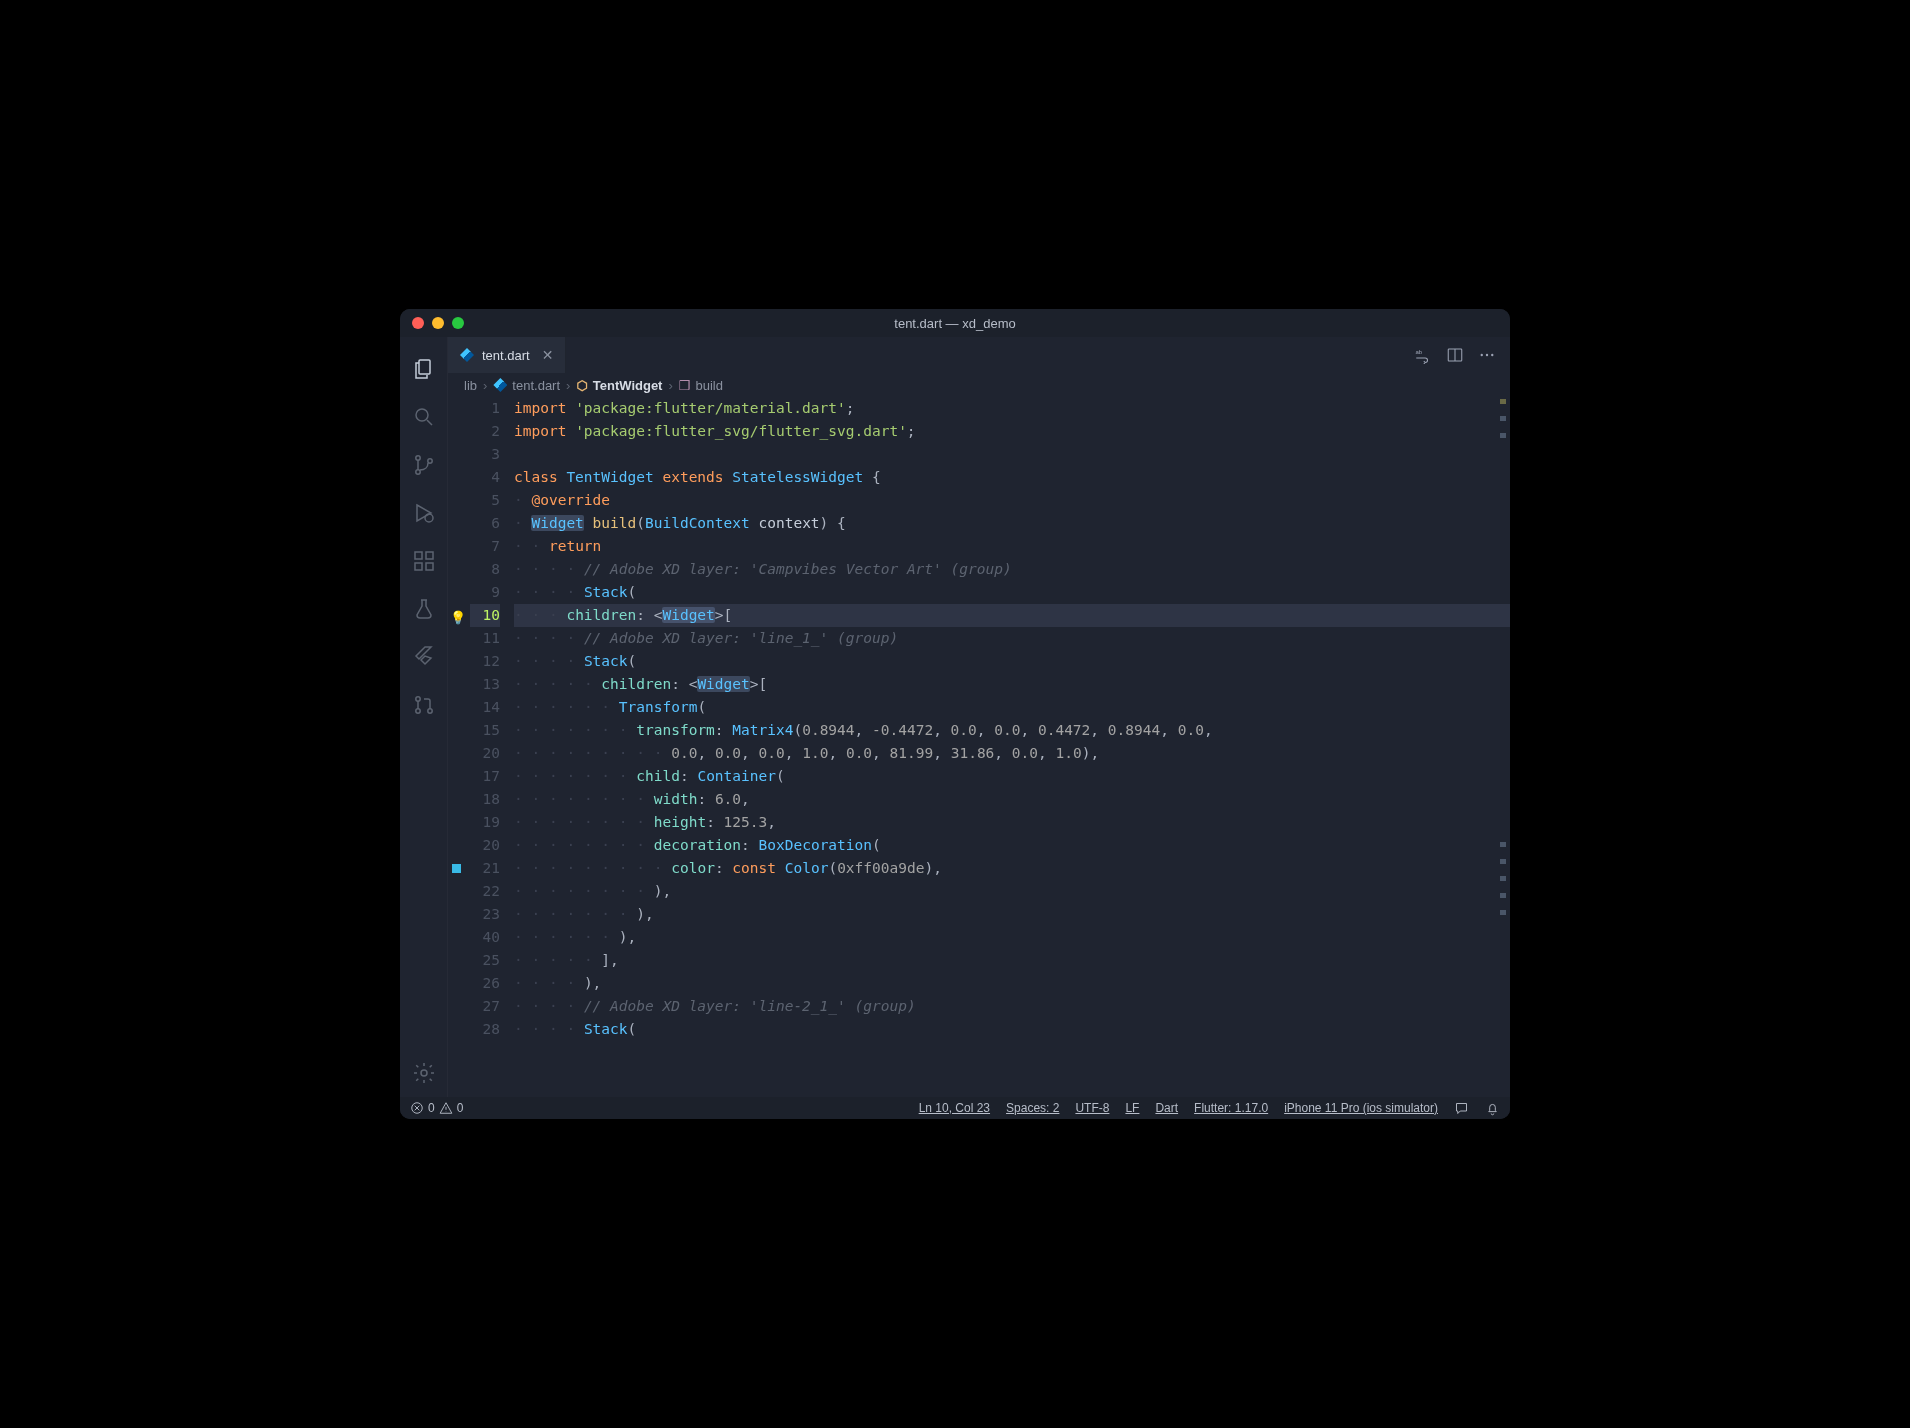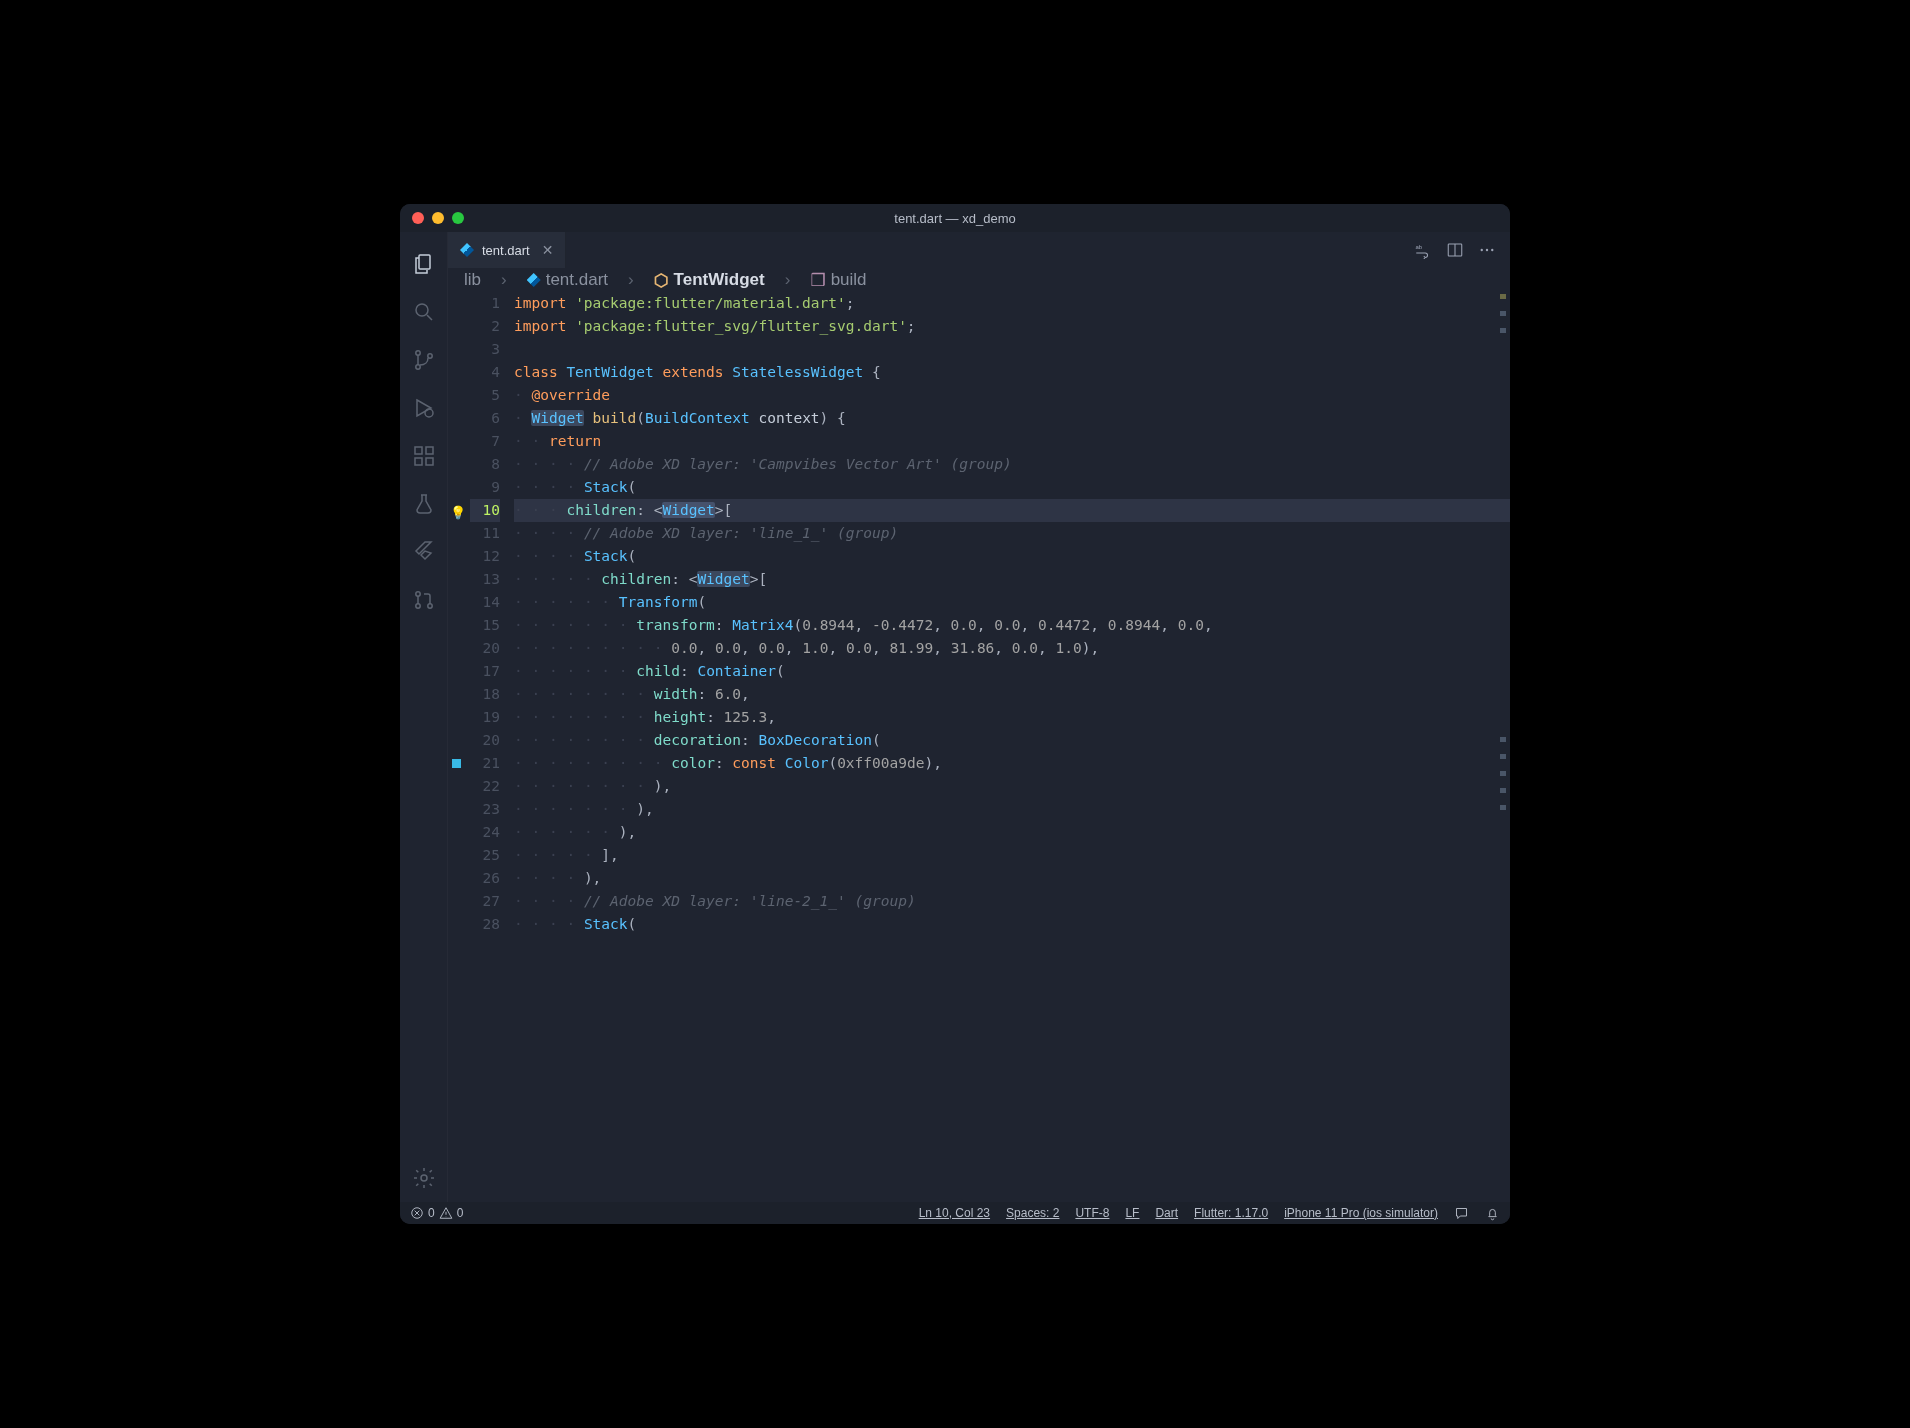--- a/index.html
+++ b/index.html
@@ -7,21 +7,21 @@
       background: #000;
       width: 1910px;
       height: 1428px;
       font-family: -apple-system, 'SF Pro', 'Segoe UI', sans-serif;
       display: flex;
       align-items: center;
       justify-content: center;
     }
     .window {
       width: 1110px;
-      height: 1020px;
+      height: 810px;
       background: #1f2430;
       border-radius: 10px;
       overflow: hidden;
       display: flex;
       flex-direction: column;
       box-shadow: 0 20px 60px rgba(0,0,0,0.5);
     }
     .titlebar {
       height: 28px;
       background: #1c212b;
@@ -88,24 +88,24 @@
       align-items: center;
       gap: 14px;
       padding-right: 14px;
       color: #9ca3b4;
     }
     .tab-actions .tact { cursor: pointer; }
     .breadcrumbs {
       height: 24px;
       display: flex;
       align-items: center;
-      gap: 20px;
+      gap: 6px;
       padding: 0 16px;
       color: #8a919f;
-      font-size: 17px;
+      font-size: 13px;
       background: #1f2430;
     }
     .breadcrumbs .sep { color: #5c6370; }
     .breadcrumbs .crumb { display: flex; align-items: center; gap: 5px; cursor: pointer; }
     .breadcrumbs .crumb.bold { color: #d7dce5; font-weight: 600; }
     .editor {
       flex: 1;
       display: flex;
       background: #1f2430;
       font-family: 'SF Mono', Menlo, Consolas, monospace;
@@ -345,21 +345,21 @@
             <div class="line">14</div>
             <div class="line">15</div>
             <div class="line">20</div>
             <div class="line">17</div>
             <div class="line">18</div>
             <div class="line">19</div>
             <div class="line">20</div>
             <div class="line">21</div>
             <div class="line">22</div>
             <div class="line">23</div>
-            <div class="line">24</div>
+            <div class="line">40</div>
             <div class="line">25</div>
             <div class="line">26</div>
             <div class="line">27</div>
             <div class="line">28</div>
           </div>
         <div class="code" id="code"><div class="line"><span class="kw">import</span><span class="id"> </span><span class="str">'package:flutter/material.dart'</span><span class="punct">;</span></div><div class="line"><span class="kw">import</span><span class="id"> </span><span class="str">'package:flutter_svg/flutter_svg.dart'</span><span class="punct">;</span></div><div class="line"></div><div class="line"><span class="kw">class</span><span class="id"> </span><span class="type">TentWidget</span><span class="id"> </span><span class="kw">extends</span><span class="id"> </span><span class="type">StatelessWidget</span><span class="id"> </span><span class="punct">{</span></div><div class="line"><span class="ws">·</span> <span class="ann">@override</span></div><div class="line"><span class="ws">·</span> <span class="type hi">Widget</span><span class="id"> </span><span class="fn">build</span><span class="punct">(</span><span class="type">BuildContext</span><span class="id"> context</span><span class="punct">)</span><span class="id"> </span><span class="punct">{</span></div><div class="line"><span class="ws">·</span> <span class="ws">·</span> <span class="kw">return</span></div><div class="line"><span class="ws">·</span> <span class="ws">·</span> <span class="ws">·</span> <span class="ws">·</span> <span class="cmt">// Adobe XD layer: 'Campvibes Vector Art' (group)</span></div><div class="line"><span class="ws">·</span> <span class="ws">·</span> <span class="ws">·</span> <span class="ws">·</span> <span class="type">Stack</span><span class="punct">(</span></div><div class="line current"><span class="ws">·</span> <span class="ws">·</span> <span class="ws">·</span> <span class="param">children</span><span class="punct">: </span><span class="punct">&lt;</span><span class="type hi">Widget</span><span class="punct">&gt;</span><span class="punct">[</span></div><div class="line"><span class="ws">·</span> <span class="ws">·</span> <span class="ws">·</span> <span class="ws">·</span> <span class="cmt">// Adobe XD layer: 'line_1_' (group)</span></div><div class="line"><span class="ws">·</span> <span class="ws">·</span> <span class="ws">·</span> <span class="ws">·</span> <span class="type">Stack</span><span class="punct">(</span></div><div class="line"><span class="ws">·</span> <span class="ws">·</span> <span class="ws">·</span> <span class="ws">·</span> <span class="ws">·</span> <span class="param">children</span><span class="punct">: </span><span class="punct">&lt;</span><span class="type hi">Widget</span><span class="punct">&gt;</span><span class="punct">[</span></div><div class="line"><span class="ws">·</span> <span class="ws">·</span> <span class="ws">·</span> <span class="ws">·</span> <span class="ws">·</span> <span class="ws">·</span> <span class="type">Transform</span><span class="punct">(</span></div><div class="line"><span class="ws">·</span> <span class="ws">·</span> <span class="ws">·</span> <span class="ws">·</span> <span class="ws">·</span> <span class="ws">·</span> <span class="ws">·</span> <span class="param">transform</span><span class="punct">: </span><span class="type">Matrix4</span><span class="punct">(</span><span class="num">0.8944</span><span class="punct">, </span><span class="num">-0.4472</span><span class="punct">, </span><span class="num">0.0</span><span class="punct">, </span><span class="num">0.0</span><span class="punct">, </span><span class="num">0.4472</span><span class="punct">, </span><span class="num">0.8944</span><span class="punct">, </span><span class="num">0.0</span><span class="punct">,</span></div><div class="line"><span class="ws">·</span> <span class="ws">·</span> <span class="ws">·</span> <span class="ws">·</span> <span class="ws">·</span> <span class="ws">·</span> <span class="ws">·</span> <span class="ws">·</span> <span class="ws">·</span> <span class="num">0.0</span><span class="punct">, </span><span class="num">0.0</span><span class="punct">, </span><span class="num">0.0</span><span class="punct">, </span><span class="num">1.0</span><span class="punct">, </span><span class="num">0.0</span><span class="punct">, </span><span class="num">81.99</span><span class="punct">, </span><span class="num">31.86</span><span class="punct">, </span><span class="num">0.0</span><span class="punct">, </span><span class="num">1.0</span><span class="punct">),</span></div><div class="line"><span class="ws">·</span> <span class="ws">·</span> <span class="ws">·</span> <span class="ws">·</span> <span class="ws">·</span> <span class="ws">·</span> <span class="ws">·</span> <span class="param">child</span><span class="punct">: </span><span class="type">Container</span><span class="punct">(</span></div><div class="line"><span class="ws">·</span> <span class="ws">·</span> <span class="ws">·</span> <span class="ws">·</span> <span class="ws">·</span> <span class="ws">·</span> <span class="ws">·</span> <span class="ws">·</span> <span class="param">width</span><span class="punct">: </span><span class="num">6.0</span><span class="punct">,</span></div><div class="line"><span class="ws">·</span> <span class="ws">·</span> <span class="ws">·</span> <span class="ws">·</span> <span class="ws">·</span> <span class="ws">·</span> <span class="ws">·</span> <span class="ws">·</span> <span class="param">height</span><span class="punct">: </span><span class="num">125.3</span><span class="punct">,</span></div><div class="line"><span class="ws">·</span> <span class="ws">·</span> <span class="ws">·</span> <span class="ws">·</span> <span class="ws">·</span> <span class="ws">·</span> <span class="ws">·</span> <span class="ws">·</span> <span class="param">decoration</span><span class="punct">: </span><span class="type">BoxDecoration</span><span class="punct">(</span></div><div class="line"><span class="ws">·</span> <span class="ws">·</span> <span class="ws">·</span> <span class="ws">·</span> <span class="ws">·</span> <span class="ws">·</span> <span class="ws">·</span> <span class="ws">·</span> <span class="ws">·</span> <span class="param">color</span><span class="punct">: </span><span class="kw">const</span><span class="id"> </span><span class="type">Color</span><span class="punct">(</span><span class="num">0xff00a9de</span><span class="punct">),</span></div><div class="line"><span class="ws">·</span> <span class="ws">·</span> <span class="ws">·</span> <span class="ws">·</span> <span class="ws">·</span> <span class="ws">·</span> <span class="ws">·</span> <span class="ws">·</span> <span class="punct">),</span></div><div class="line"><span class="ws">·</span> <span class="ws">·</span> <span class="ws">·</span> <span class="ws">·</span> <span class="ws">·</span> <span class="ws">·</span> <span class="ws">·</span> <span class="punct">),</span></div><div class="line"><span class="ws">·</span> <span class="ws">·</span> <span class="ws">·</span> <span class="ws">·</span> <span class="ws">·</span> <span class="ws">·</span> <span class="punct">),</span></div><div class="line"><span class="ws">·</span> <span class="ws">·</span> <span class="ws">·</span> <span class="ws">·</span> <span class="ws">·</span> <span class="punct">],</span></div><div class="line"><span class="ws">·</span> <span class="ws">·</span> <span class="ws">·</span> <span class="ws">·</span> <span class="punct">),</span></div><div class="line"><span class="ws">·</span> <span class="ws">·</span> <span class="ws">·</span> <span class="ws">·</span> <span class="cmt">// Adobe XD layer: 'line-2_1_' (group)</span></div><div class="line"><span class="ws">·</span> <span class="ws">·</span> <span class="ws">·</span> <span class="ws">·</span> <span class="type">Stack</span><span class="punct">(</span></div></div>
         <div class="minimap">
           <div class="mm-mark mm-yellow"></div>
           <div class="mm-mark"></div>
           <div class="mm-mark"></div>

